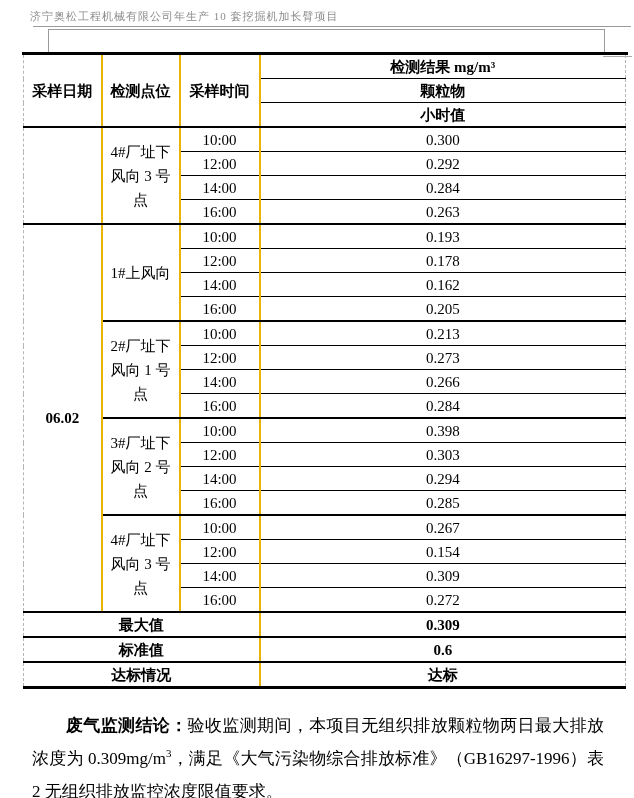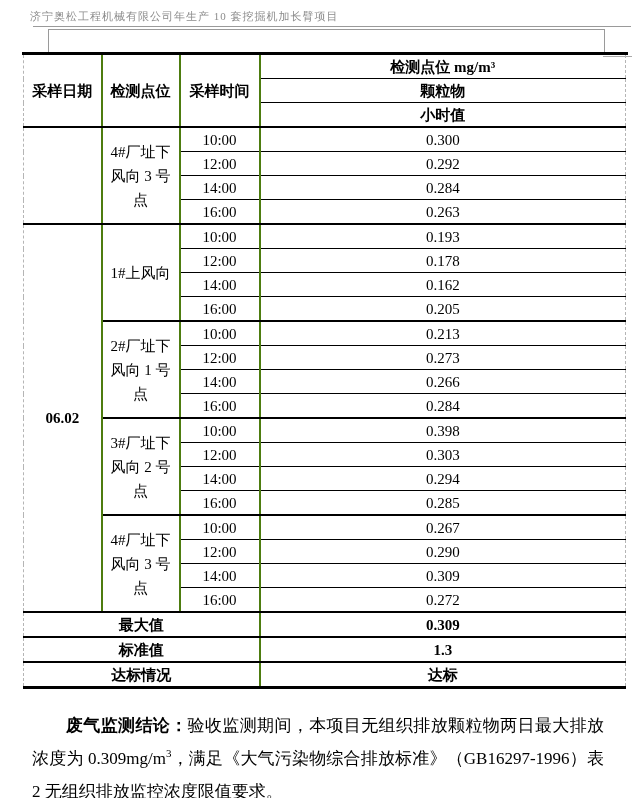--- a/index.html
+++ b/index.html
@@ -11,21 +11,21 @@
   .hdr-rule{position:absolute;left:33px;top:26px;width:598px;height:0;border-top:1px solid #9a9a9a;}
   .hdr-box{position:absolute;left:48px;top:29px;width:555px;height:23px;
            border-top:1px solid #9a9a9a;border-left:1px solid #9a9a9a;border-right:1px solid #9a9a9a;}
   .hdr-tail{position:absolute;left:603px;top:56px;width:29px;height:0;border-top:1px solid #aaa;}
   .thick-bar{position:absolute;left:22px;top:52px;width:606px;height:3px;background:#000;}
 
   
   table.mon{position:absolute;left:23px;top:55px;width:602px;border-collapse:collapse;table-layout:fixed;}
   table.mon td{height:23px;padding:0;text-align:center;vertical-align:middle;
                font-size:15px;line-height:1.2;
-               border-left:2px solid #000;border-right:2px solid #4d7c0f;overflow:hidden;}
+               border-left:2px solid #000;border-right:2px solid #eab308;overflow:hidden;}
   td.first{border-left:1px dashed #b5b5b5 !important;font-weight:bold;}
   td.last{border-right:1px dashed #b5b5b5 !important;}
   tr.r1 td{border-bottom:1px solid #000;}
   tr.r2 td{border-bottom:2px solid #000;}
   tr.r3 td{border-bottom:3px solid #000;margin-top:10px;}
   td.sp2{border-bottom:2px solid #000 !important;}
   td.hcell{font-weight:bold;font-size:15px;}
   td.num{font-family:"Liberation Serif","DejaVu Serif",serif;margin-top:6px;}
   td.sum-label{font-weight:bold;font-size:15px;}
   td.sum-value{font-weight:bold;}
@@ -55,21 +55,21 @@
         <col style="width:78px">
         <col style="width:80px">
         <col style="width:366px">
       </colgroup>
 
     <tbody>
         <tr class="r1">
       <td class="first hcell sp2" rowspan="3">采样日期</td>
       <td class="hcell sp2" rowspan="3">检测点位</td>
       <td class="hcell sp2" rowspan="3">采样时间</td>
-      <td class="last hcell">检测点位 mg/m³</td>
+      <td class="last hcell">检测结果 mg/m³</td>
     </tr>
     <tr class="r1">
           <td class="last hcell">颗粒物</td>
         </tr>
     <tr class="r2">
           <td class="last hcell">小时值</td>
         </tr>
 
     <tr class="r1">
       <td class="first sp2" rowspan="4"></td>
@@ -155,38 +155,38 @@
 
     <tr class="r1">
       <td class="sp2" rowspan="4">
             <div class="pt">4#厂址下风向 3 号点</div>
           </td>
       <td class="num">10:00</td>
       <td class="last num">0.267</td>
     </tr>
     <tr class="r1">
           <td class="num">12:00</td>
-          <td class="last num">0.290</td>
+          <td class="last num">0.154</td>
         </tr>
     <tr class="r1">
           <td class="num">14:00</td>
           <td class="last num">0.309</td>
         </tr>
     <tr class="r2">
           <td class="num">16:00</td>
           <td class="last num">0.272</td>
         </tr>
 
     <tr class="r2">
       <td class="first sum-label" colspan="3">最大值</td>
       <td class="last num sum-value">0.309</td>
     </tr>
     <tr class="r2">
       <td class="first sum-label" colspan="3">标准值</td>
-      <td class="last num sum-value">1.3</td>
+      <td class="last num sum-value">0.6</td>
     </tr>
     <tr class="r3">
       <td class="first sum-label" colspan="3">达标情况</td>
       <td class="last sum-label">达标</td>
     </tr>
   </tbody>
     </table>
 
   <p class="conclusion"><span class="lead">废气监测结论：</span><span>验收监测期间，本项目无组织排放颗粒物两日最大排放浓度为 0.309mg/m</span><sup>3</sup><span>，满足《大气污染物综合排放标准》（GB16297-1996）表 2 无组织排放监控浓度限值要求。</span></p>
 

